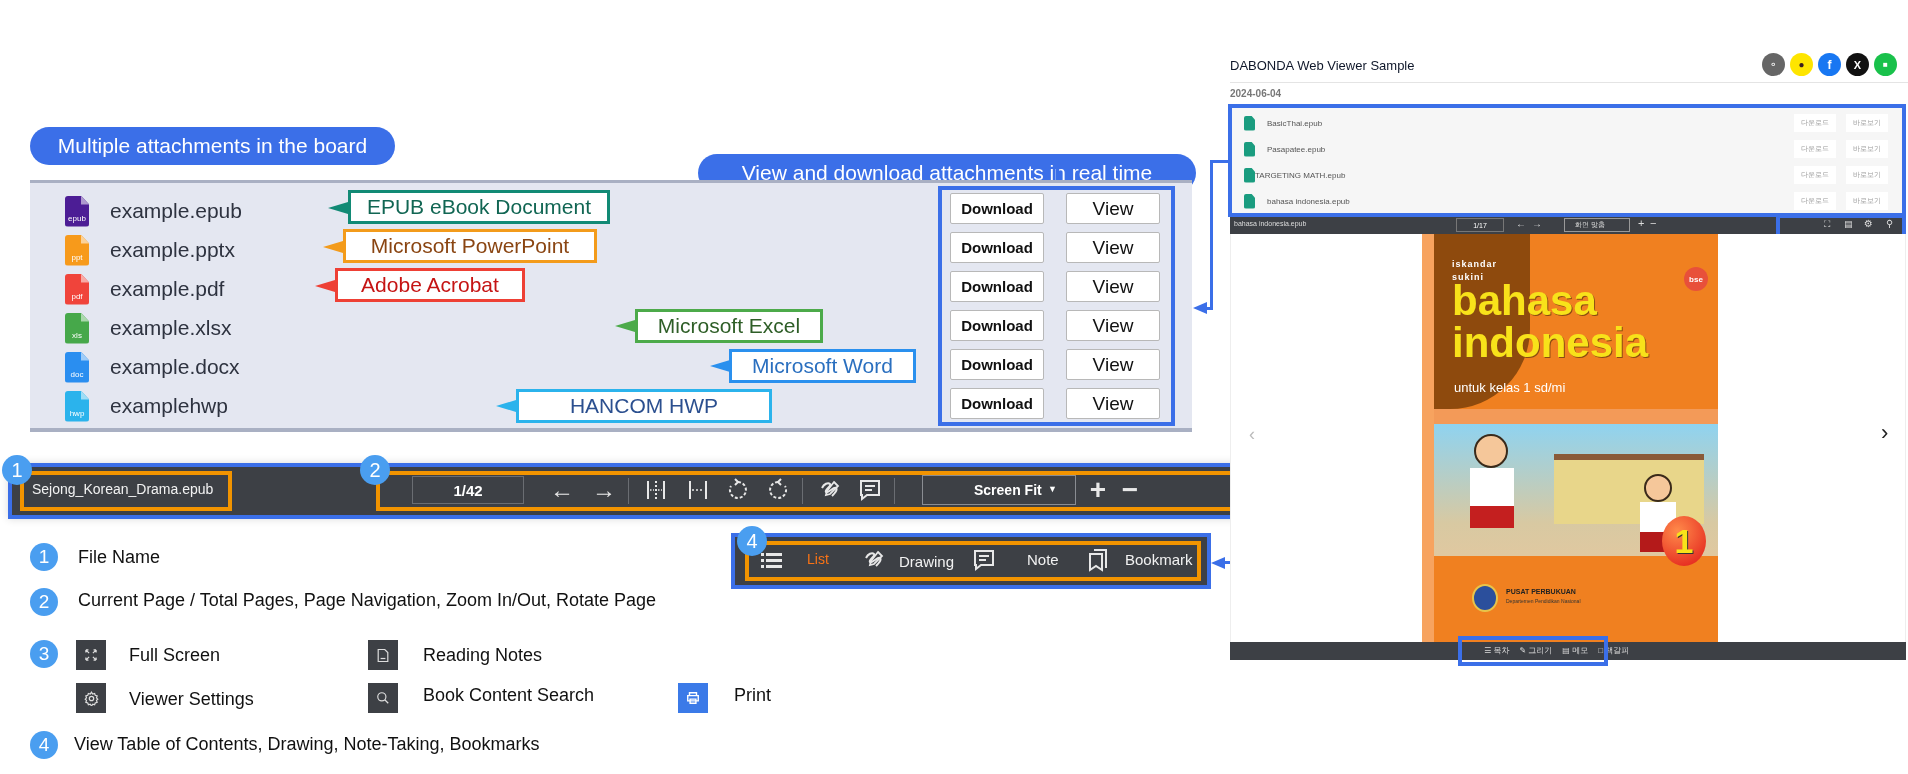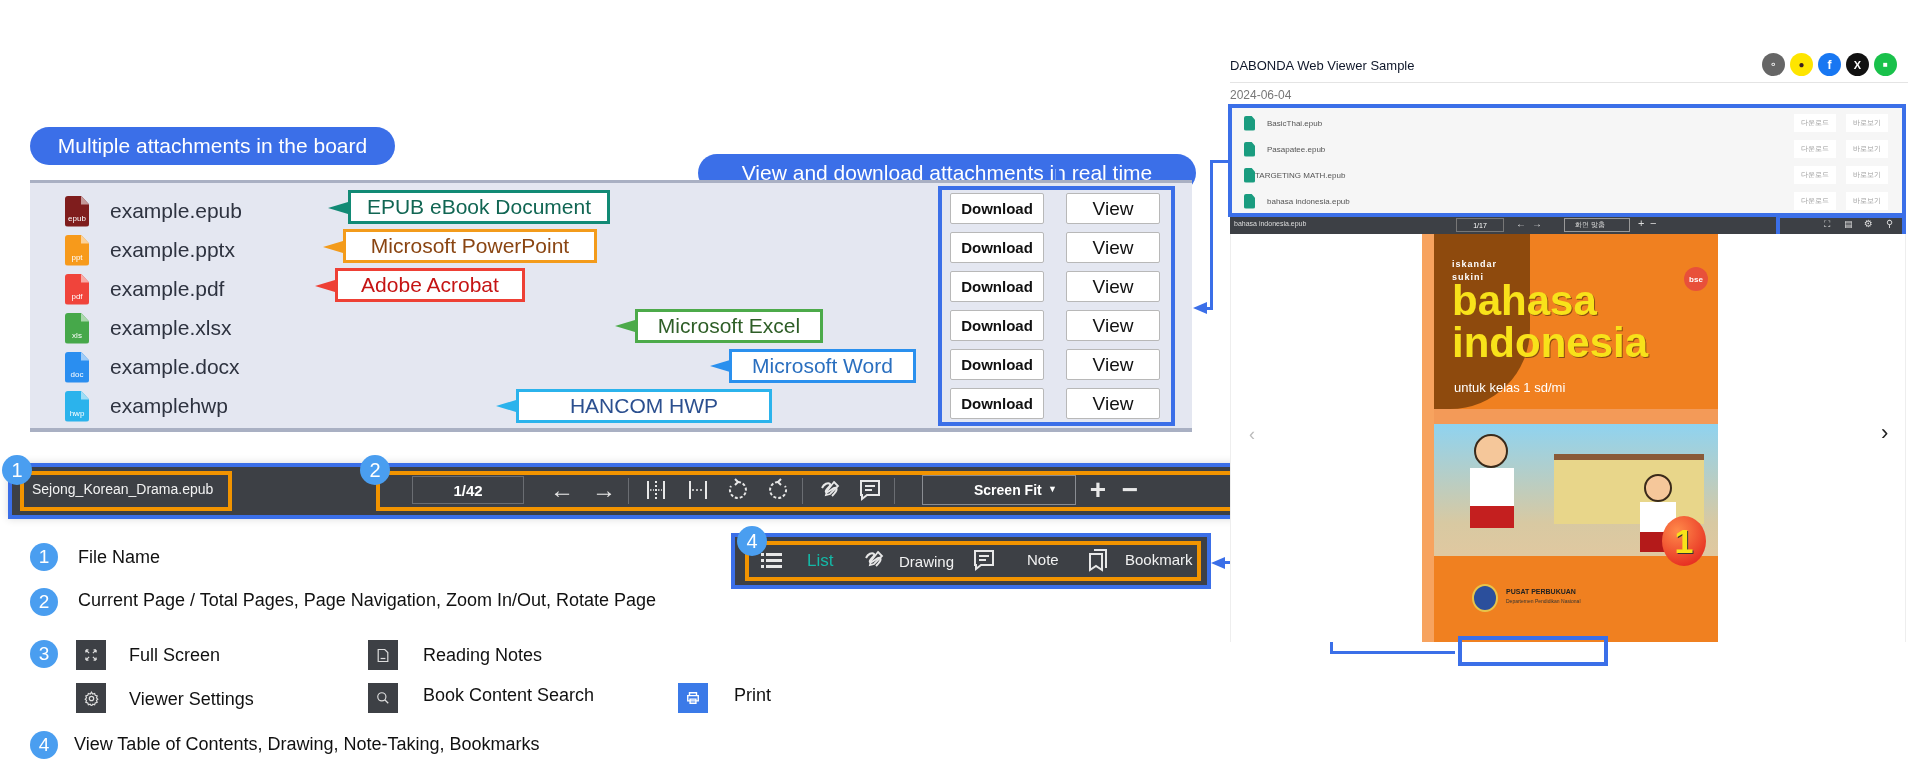--- a/index.html
+++ b/index.html
@@ -51,21 +51,21 @@
 </head>
 <body>
 
 <div class="pill" style="left:30px;top:127px;width:365px;">Multiple attachments in the board</div>
 <div class="pill" style="left:698px;top:127px;width:498px;margin-top:27px;">View and download attachments in real time</div>
 
 <div class="blueline" style="left:1056px;top:163px;width:3px;height:24px;"></div>
 
 <div class="panel">
   <div class="file-row" style="top:12px">
-    <div class="ficon" style="background:#7f1d1d">epub</div>
+    <div class="ficon" style="background:#4c1d95">epub</div>
     <span class="fname">example.epub</span>
   </div>
   <div class="file-row" style="top:51px">
     <div class="ficon" style="background:#f79a1b">ppt</div>
     <span class="fname">example.pptx</span>
   </div>
   <div class="file-row" style="top:90px">
     <div class="ficon" style="background:#f0443b">pdf</div>
     <span class="fname">example.pdf</span>
   </div>
@@ -215,21 +215,21 @@
   <div class="tb-icon" style="left:24px;top:10px;width:26px;height:26px;">
     <svg width="22" height="18" viewBox="0 0 22 18" fill="#e8e8e8">
         <rect x="0" y="2" width="3" height="3"></rect>
         <rect x="5" y="2" width="16" height="3"></rect>
         <rect x="0" y="8" width="3" height="3"></rect>
         <rect x="5" y="8" width="16" height="3"></rect>
         <rect x="0" y="14" width="3" height="3"></rect>
         <rect x="5" y="14" width="16" height="3"></rect>
       </svg>
   </div>
-  <div class="abs" style="left:72px;top:14px;font-size:17px;color:#14b8a6;">List</div>
+  <div class="abs" style="left:72px;top:14px;font-size:14px;color:#f97316;">List</div>
   <div class="tb-icon" style="left:126px;top:10px;width:26px;height:26px;">
     <svg width="24" height="24" viewBox="0 0 24 24">
         <path d="M4 10c2-4 6-6 8-4s-6 6-4 8 8-6 10-4-2 6-4 8" fill="none" stroke="#e8e8e8" stroke-width="2"></path>
         <path d="M16 4l4 4-8 8-4 1 1-4z" fill="none" stroke="#e8e8e8" stroke-width="1.8"></path>
       </svg>
   </div>
   <div class="abs" style="left:164px;top:16px;font-size:15px;color:#f2f2f2;">Drawing</div>
   <div class="tb-icon" style="left:236px;top:10px;width:26px;height:26px;">
     <svg width="24" height="24" viewBox="0 0 24 24">
         <path d="M3 3h18v14H9l-5 4v-4H3z" fill="none" stroke="#e8e8e8" stroke-width="2"></path>
@@ -299,21 +299,21 @@
 <div class="rv">
   <div class="abs" style="left:2px;top:58px;font-size:13px;color:#0f172a;">DABONDA Web Viewer Sample</div>
   <div class="abs" style="left:534px;top:53px;display:flex;gap:5px;">
     <div style="width:23px;height:23px;border-radius:50%;background:#666;color:#fff;font-size:10px;display:flex;align-items:center;justify-content:center;">⚬</div>
     <div style="width:23px;height:23px;border-radius:50%;background:#fee500;color:#3c1e1e;font-size:10px;display:flex;align-items:center;justify-content:center;">●</div>
     <div style="width:23px;height:23px;border-radius:50%;background:#1877f2;color:#fff;font-size:12px;font-weight:bold;display:flex;align-items:center;justify-content:center;">f</div>
     <div style="width:23px;height:23px;border-radius:50%;background:#111;color:#fff;font-size:11px;font-weight:bold;display:flex;align-items:center;justify-content:center;">X</div>
     <div style="width:23px;height:23px;border-radius:50%;background:#19c14b;color:#fff;font-size:8px;display:flex;align-items:center;justify-content:center;">■</div>
   </div>
   <div class="abs" style="left:2px;top:82px;width:678px;height:1px;background:#e4e4e4;"></div>
-  <div class="abs" style="left:2px;top:88px;font-size:12px;color:#777;">2024-06-04</div>
+  <div class="abs" style="left:2px;top:88px;font-size:10px;color:#777;font-weight:bold;">2024-06-04</div>
 
   <div class="abs" style="left:0;top:104px;width:678px;height:113px;background:#f6f6f6;border:4px solid #3b6fe8;">
     <div class="rv-list-row" style="top:4px;">
         <div class="mini-icon"></div>
         <span style="margin-left:12px">BasicThai.epub</span>
       </div>
     <div class="rv-list-row" style="top:30px;">
         <div class="mini-icon"></div>
         <span style="margin-left:12px">Pasapatee.epub</span>
       </div>
@@ -381,14 +381,22 @@
         <div class="abs" style="left:206px;top:78px;width:36px;height:50px;background:#fff;border-bottom:20px solid #b41a1a;"></div>
       </div>
       <div class="abs" style="left:12px;top:322px;width:284px;height:86px;background:#f08020;"></div>
       <div class="abs" style="left:240px;top:282px;width:44px;height:50px;border-radius:50%;background:radial-gradient(circle at 35% 30%, #ff8a4a, #e01818);color:#f8e21a;font-size:34px;font-weight:bold;display:flex;align-items:center;justify-content:center;text-shadow:1px 1px 0 #333;">1</div>
       <div class="abs" style="left:50px;top:350px;width:26px;height:28px;border-radius:50%;background:#2b4f9c;border:2px solid #e8c44a;"></div>
       <div class="abs" style="left:84px;top:354px;font-size:7px;font-weight:bold;color:#222;">PUSAT PERBUKUAN</div>
       <div class="abs" style="left:84px;top:364px;font-size:5px;color:#333;">Departemen Pendidikan Nasional</div>
     </div>
   </div>
 
+  <div class="abs" style="left:2px;top:642px;width:676px;height:18px;background:#3d4045;">
+    <div class="abs" style="left:254px;top:3px;display:flex;gap:10px;font-size:8px;color:#ddd;">
+      <span>☰ <span>목차</span></span>
+      <span>✎ <span>그리기</span></span>
+      <span>▤ <span>메모</span></span>
+      <span>□ <span>책갈피</span></span>
+    </div>
+  </div>
   <div class="abs" style="left:230px;top:636px;width:150px;height:30px;border:4px solid #3b6fe8;"></div>
 </div>
 
 </body></html>

